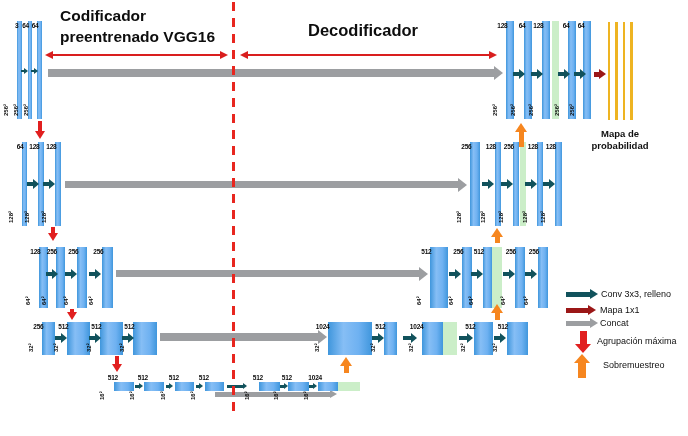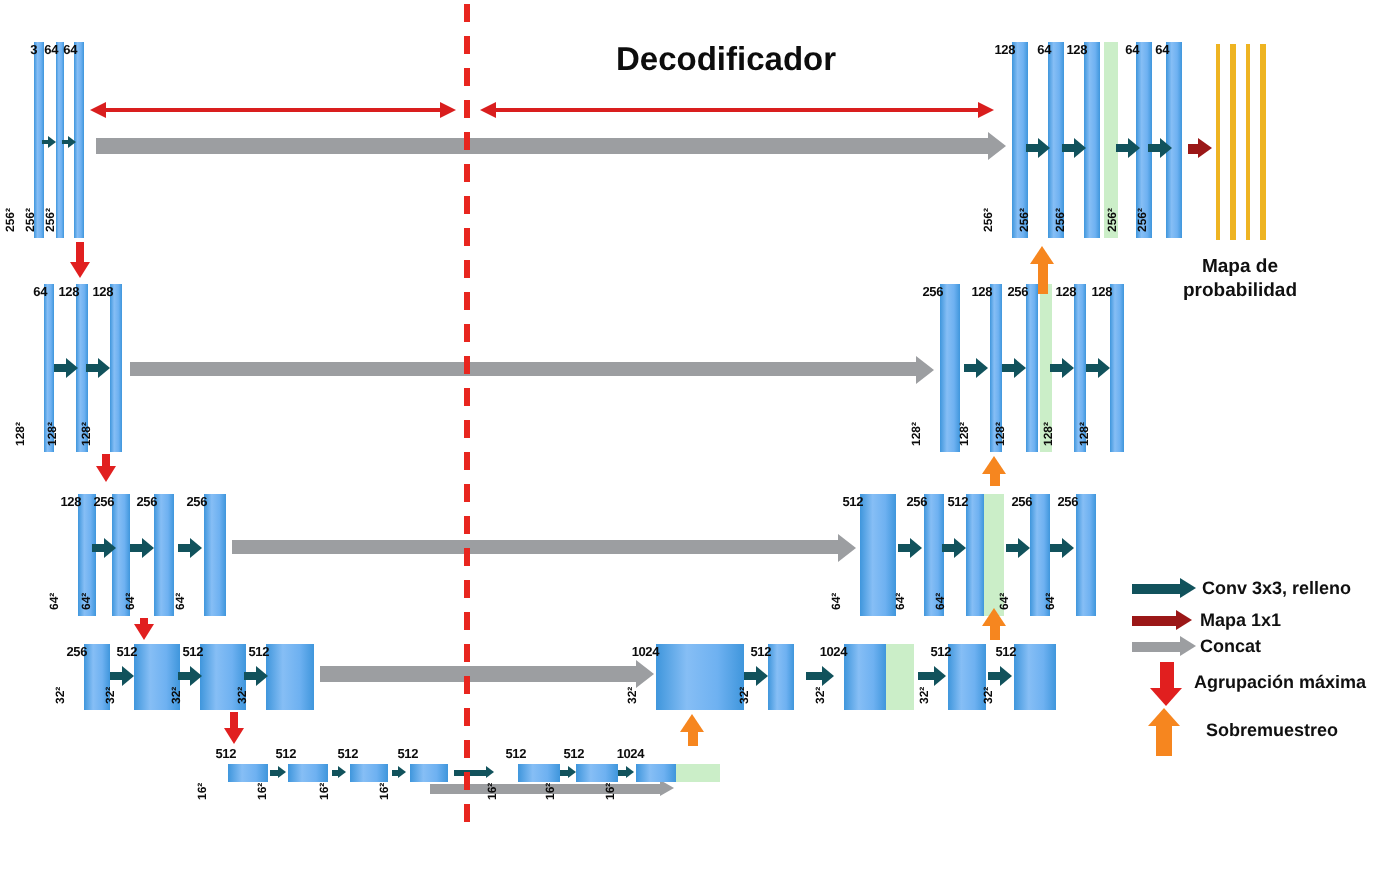--- a/index.html
+++ b/index.html
@@ -3,29 +3,33 @@
 <meta charset="utf-8">
 <style>
   *{margin:0;padding:0;box-sizing:border-box}
   html,body{width:688px;height:436px;background:#ffffff;overflow:hidden;
     font-family:"Liberation Sans",sans-serif}
   #diagram{position:absolute;left:0;top:0;width:688px;height:436px;background:#fff}
   .abs{position:absolute}
   .ch{font-weight:bold;font-size:6.5px;line-height:7px;color:#0c0c0c;width:20px;text-align:right;letter-spacing:-0.2px}
   .sz{font-weight:bold;font-size:6px;line-height:7px;height:7px;color:#0c0c0c;
       transform:rotate(-90deg);transform-origin:0 100%;white-space:nowrap}
-  .lg{font-weight:bold;font-size:9px;color:#101010;white-space:nowrap}
+  .lg{font-weight:normal;font-size:9px;color:#101010;white-space:nowrap}
   .ttl{font-weight:bold;color:#0d0d0d}
   .dashed{left:232px;top:2px;width:3px;height:414px;z-index:6}
 </style>
 </head>
 <body>
 
 <div id="diagram">
 
+  <div class="abs ttl" style="left:60px;top:6px;font-size:15.5px;line-height:1.33">
+    <div>Codificador</div>
+    <div>preentrenado VGG16</div>
+  </div>
 
   <div class="abs ttl" style="left:308px;top:21px;font-size:16.5px">Decodificador</div>
 
   <div class="abs" style="left:582px;top:128px;width:76px;text-align:center;font-weight:bold;font-size:9.5px;line-height:1.3;color:#101010">
     <div>Mapa de</div>
     <div>probabilidad</div>
   </div>
 
   <div class="abs dashed" style="background: repeating-linear-gradient(rgb(232, 38, 31) 0px, rgb(232, 38, 31) 9px, transparent 9px, transparent 16px);"></div>
 <div class="abs" style="left: 48px; top: 69.25px; width: 447px; height: 7.5px; background: rgb(156, 158, 161);"></div>

